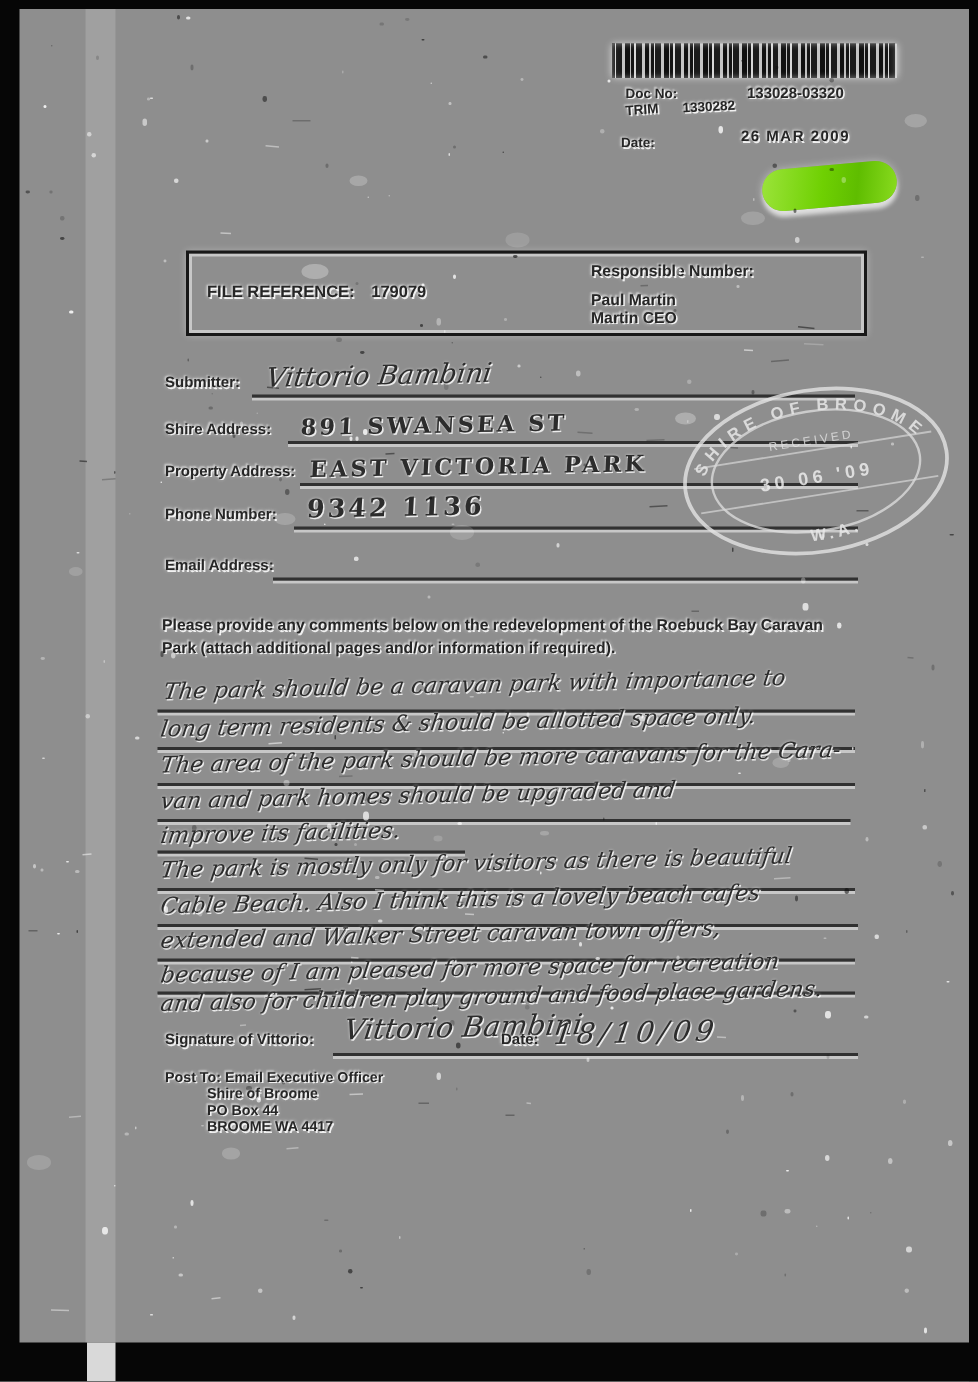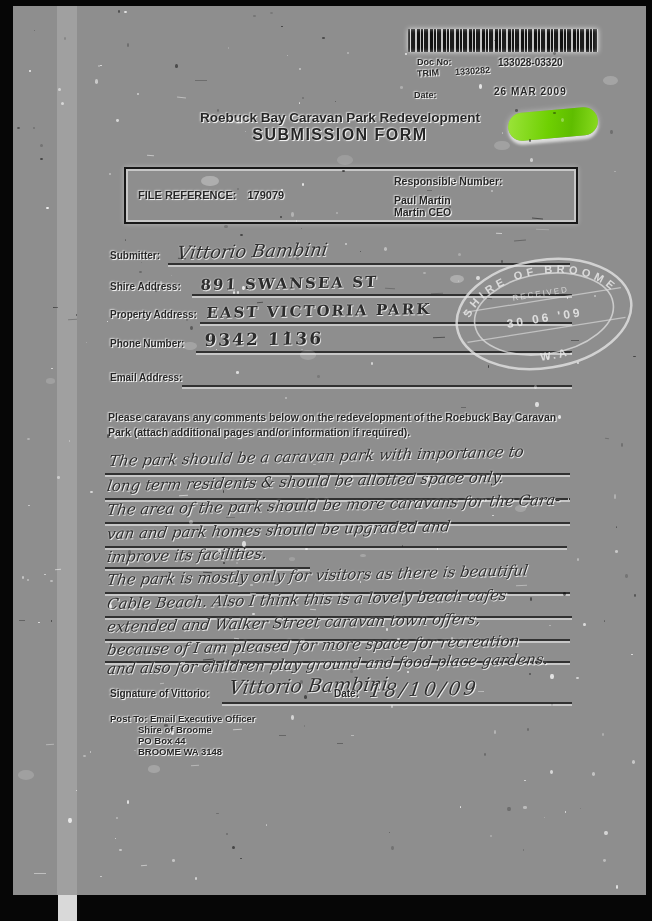--- a/index.html
+++ b/index.html
@@ -62,22 +62,20 @@
   <div class="abs" style="left:58px;top:895px;width:19px;height:26px;background:#d9d9d9;"></div>
 
   <div id="barcode" class="abs" style="left:408px;top:29px;width:190px;height:23px;"></div>
   <div class="abs pc" style="left:417px;top:57px;font-size:9px;">Doc No:</div>
   <div class="abs pc" style="left:417px;top:68px;font-size:9px;transform:rotate(-4deg);">TRIM</div>
   <div class="abs pc" style="left:414px;top:90px;font-size:9px;">Date:</div>
   <div class="abs pc" style="left:455px;top:66px;font-size:9px;transform:rotate(-3deg);">1330282</div>
   <div class="abs pc" style="left:498px;top:57px;font-size:10px;">133028-03320</div>
   <div class="abs pc" style="left:494px;top:86px;font-size:10px;letter-spacing:1px;">26 MAR 2009</div>
 
-  <div class="abs pc" style="left:140px;top:110px;width:400px;text-align:center;font-size:13.5px;white-space:normal;">Roebuck Bay Caravan Park Redevelopment</div>
-  <div class="abs pc" style="left:140px;top:126px;width:400px;text-align:center;font-size:16px;letter-spacing:1.5px;white-space:normal;">SUBMISSION FORM</div>
 
   <div id="highlight" class="abs" style="left:508px;top:110px;width:90px;height:28px;"></div>
 
   <div id="refbox" class="abs" style="left:124px;top:167px;width:450px;height:53px;">
     <div class="abs pc" style="left:12px;top:20px;font-size:11px;">
       <span>FILE REFERENCE:</span>
       <span style="margin-left:8px;">179079</span>
     </div>
     <div class="abs pc officer-line" style="left:268px;top:6px;font-size:10.5px;">Responsible Number:</div>
     <div class="abs pc officer-line" style="left:268px;top:25px;font-size:10.5px;">Paul Martin</div>
@@ -118,21 +116,21 @@
         <textPath href="#arcTop" startOffset="8%">SHIRE OF BROOME</textPath>
       </text>
       <text x="92" y="40" text-anchor="middle" font-family="Liberation Sans, sans-serif" font-size="8" fill="#e2e2e2" letter-spacing="2" opacity="0.85">RECEIVED</text>
       <text x="92" y="66" text-anchor="middle" font-family="Liberation Sans, sans-serif" font-size="12" font-weight="bold" fill="#ececec" letter-spacing="3" opacity="0.9">30 06 '09</text>
       <text font-family="Liberation Sans, sans-serif" font-size="11" font-weight="bold" fill="#e8e8e8" letter-spacing="3" opacity="0.9">
         <textPath href="#arcBot" startOffset="44%">W.A.</textPath>
       </text>
     </svg>
   </div>
 
-  <div class="abs pc" style="left:108px;top:410px;width:462px;font-size:10.5px;line-height:1.4;white-space:normal;">Please caravans any comments below on the redevelopment of the Roebuck Bay Caravan Park (attach additional pages and/or information if required).</div>
+  <div class="abs pc" style="left:108px;top:410px;width:462px;font-size:10.5px;line-height:1.4;white-space:normal;">Please provide any comments below on the redevelopment of the Roebuck Bay Caravan Park (attach additional pages and/or information if required).</div>
 
   <div class="abs hw" style="left:108px;top:452px;font-size:15px;">The park should be a caravan park with importance to</div>
   <div class="abs rule" style="left:105px;top:473px;width:465px;"></div>
 
   <div class="abs hw" style="left:106px;top:477px;font-size:15px;">long term residents &amp; should be allotted space only.</div>
   <div class="abs rule" style="left:105px;top:498px;width:465px;"></div>
 
   <div class="abs hw" style="left:106px;top:501px;font-size:15px;">The area of the park should be more caravans for the Cara-</div>
   <div class="abs rule" style="left:105px;top:522px;width:465px;"></div>
 
@@ -158,21 +156,21 @@
 
   <div class="abs pc" style="left:110px;top:688px;font-size:10px;">Signature of Vittorio:</div>
   <div class="abs rule" style="left:222px;top:702px;width:350px;"></div>
   <div class="abs hw" style="left:228px;top:676px;font-size:19px;">Vittorio Bambini</div>
   <div class="abs pc" style="left:334px;top:688px;font-size:10px;">Date:</div>
   <div class="abs hw" style="left:368px;top:679px;font-size:19px;letter-spacing:3px;">18/10/09</div>
 
   <div class="abs pc" style="left:110px;top:713px;font-size:9.5px;">Post To: Email Executive Officer</div>
   <div class="abs pc" style="left:138px;top:724px;font-size:9.5px;">Shire of Broome</div>
   <div class="abs pc" style="left:138px;top:735px;font-size:9.5px;">PO Box 44</div>
-  <div class="abs pc" style="left:138px;top:746px;font-size:9.5px;">BROOME WA 3148</div>
+  <div class="abs pc" style="left:138px;top:746px;font-size:9.5px;">BROOME WA 4417</div>
 
   <div id="noise">
       <div style="position: absolute; left: 583.263px; top: 622.87px; width: 2.45577px; height: 3.32285px; background: rgba(255, 255, 255, 0.663); border-radius: 50%;"></div>
       <div style="position: absolute; left: 46.4182px; top: 207.157px; width: 2.30279px; height: 2.04341px; background: rgba(255, 255, 255, 0.847); border-radius: 50%;"></div>
       <div style="position: absolute; left: 240.37px; top: 233.57px; width: 2.77601px; height: 1.9559px; background: rgba(10, 10, 10, 0.553); border-radius: 50%;"></div>
       <div style="position: absolute; left: 295.751px; top: 255.438px; width: 3.12456px; height: 4.5043px; background: rgba(10, 10, 10, 0.17); border-radius: 50%;"></div>
       <div style="position: absolute; left: 515.108px; top: 109.238px; width: 2.91525px; height: 2.73166px; background: rgba(10, 10, 10, 0.443); border-radius: 50%;"></div>
       <div style="position: absolute; left: 329.074px; top: 684.171px; width: 1.13995px; height: 0.993336px; background: rgba(255, 255, 255, 0.56); border-radius: 50%;"></div>
       <div style="position: absolute; left: 360.19px; top: 581.289px; width: 1.00689px; height: 1.31099px; background: rgba(255, 255, 255, 0.76); border-radius: 50%;"></div>
       <div style="position: absolute; left: 534.279px; top: 384.572px; width: 3.03196px; height: 4.6019px; background: rgba(255, 255, 255, 0.333); border-radius: 50%;"></div>

